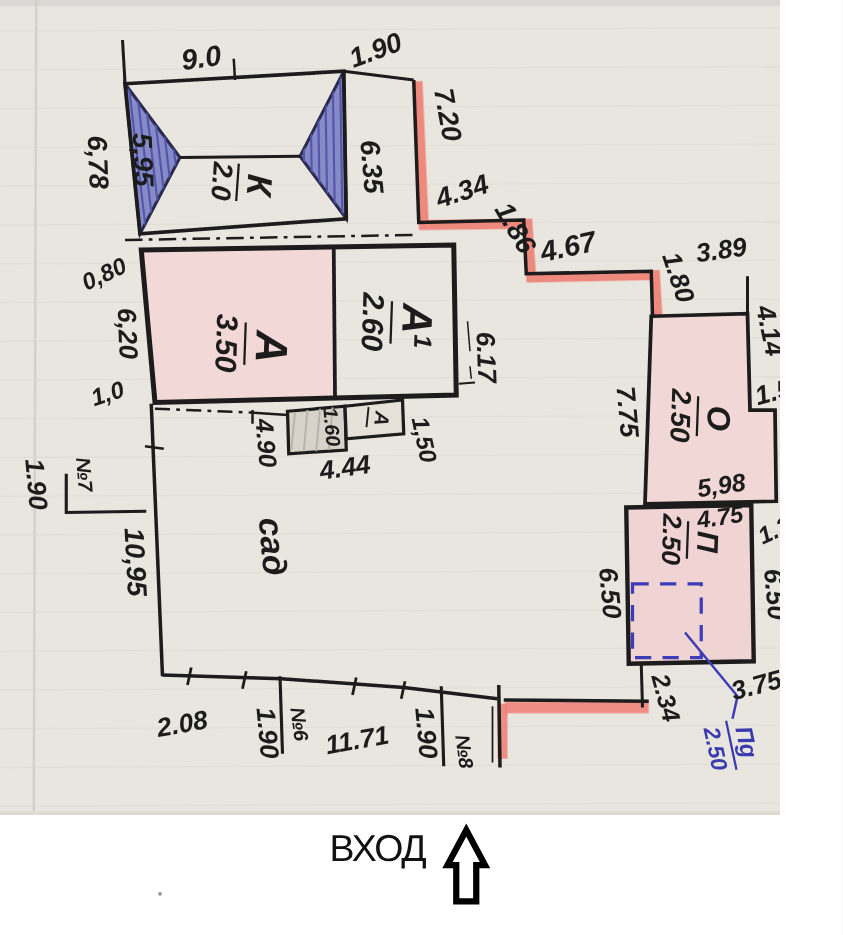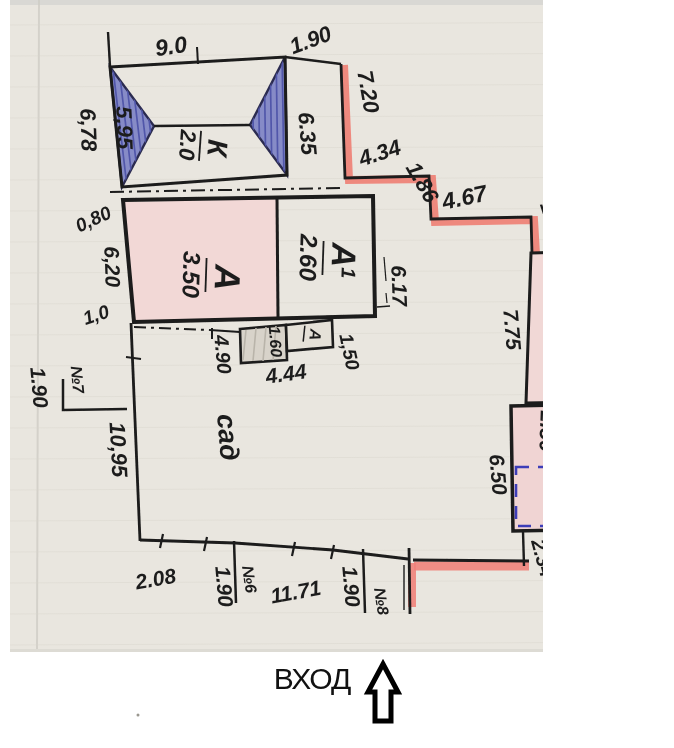--- a/index.html
+++ b/index.html
@@ -1,17 +1,17 @@
 <!DOCTYPE html>
 <html><head>
 <meta charset="utf-8">
 <style>
   html,body{margin:0;padding:0;background:#ffffff;}
-  #page{position:relative;width:533px;height:748px;overflow:hidden;
-        font-family:"Liberation Sans", sans-serif;margin-left:10px;}
+  #page{position:relative;width:624px;height:748px;overflow:hidden;
+        font-family:"Liberation Sans", sans-serif;}
   svg text{font-family:"Liberation Sans", sans-serif;font-style:italic;font-weight:bold;fill:#1c1c1c;}
 </style>
 </head>
 <body>
 <div id="page">
 <svg width="674" height="748" viewBox="0 0 674 748">
 <filter id="soft" x="-5%" y="-5%" width="110%" height="110%">
         <feGaussianBlur stdDeviation="0.4"></feGaussianBlur>
       </filter>
 <defs>

